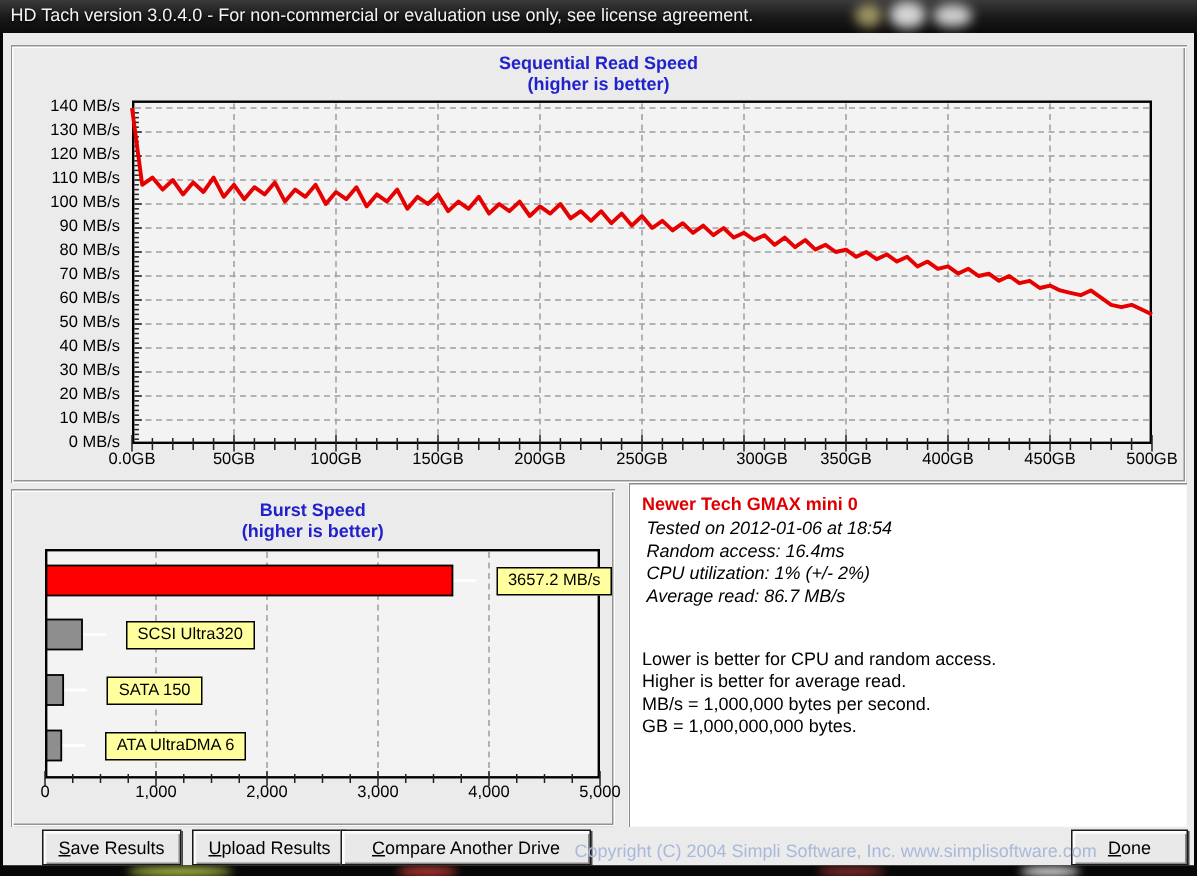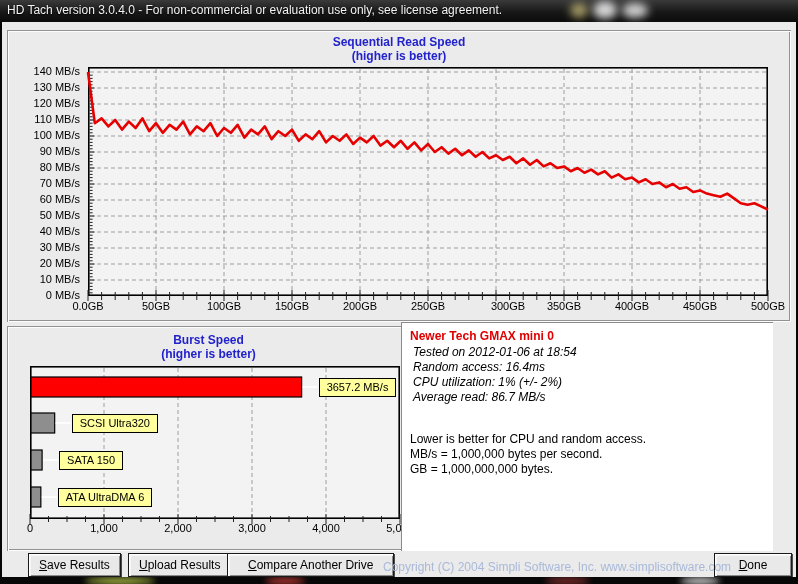--- a/index.html
+++ b/index.html
@@ -21,21 +21,21 @@
   #burst-panel{left:7px;top:326px;width:403px;height:225px;}
   .chart-title{position:absolute;text-align:center;font-size:12px;color:#2222cc;white-space:nowrap;font-weight:bold;}
   
   .plot-svg{position:absolute;overflow:visible;}
   .ylab{position:absolute;right:4px;width:62px;text-align:right;font-size:11px;color:#000;white-space:nowrap;}
   .xlab{position:absolute;width:68px;text-align:center;font-size:11px;color:#000;white-space:nowrap;}
   .bxlab{position:absolute;width:44px;text-align:center;font-size:11px;color:#000;white-space:nowrap;}
   .bar-label{position:absolute;background:#ffff9e;border:1px solid #000;font-size:11px;
              line-height:15px;padding:1px 7px;white-space:nowrap;color:#000;}
   
-  #info-panel{position:absolute;left:401px;top:322px;width:372px;height:229px;background:#fff;
+  #info-panel{position:absolute;left:419px;top:322px;width:372px;height:229px;background:#fff;
               box-shadow:inset 1px 1px 0 #8a8a8a, inset -1px -1px 0 #ffffff;
               box-sizing:border-box;padding:7px 10px 0 9px;font-size:12px;color:#000;}
   #drive-name{font-weight:bold;color:#e00000;font-size:12px;margin-bottom:2px;}
   .info-line{line-height:15px;padding-left:3px;font-style:italic;}
   .info-note{line-height:15px;}
   #info-notes{margin-top:27px;}
   
   .btn{position:absolute;height:24px;background:#e9e9e9;border:1px solid #1a1a1a;
        box-shadow:inset 1px 1px 0 #ffffff, inset 2px 2px 0 #f6f6f6,
                   inset -1px -1px 0 #8a8a8a, 1px 1px 0 #4a4a4a;
@@ -274,21 +274,21 @@
       <line x1="370" y1="148" x2="370" y2="158" stroke="#222" stroke-width="1"></line>
       <rect x="1" y="11" width="270.6328" height="20" fill="#ff0000" stroke="#000" stroke-width="1.2"></rect>
       <line x1="272.6328" y1="21" x2="287.6328" y2="21" stroke="#fdfdfd" stroke-width="2"></line>
       <rect x="1" y="47" width="23.68" height="20" fill="#8e8e8e" stroke="#000" stroke-width="1.2"></rect>
       <line x1="25.68" y1="57" x2="40.68" y2="57" stroke="#fdfdfd" stroke-width="2"></line>
       <rect x="1" y="84" width="11.1" height="20" fill="#8e8e8e" stroke="#000" stroke-width="1.2"></rect>
       <line x1="13.1" y1="94" x2="28.1" y2="94" stroke="#fdfdfd" stroke-width="2"></line>
       <rect x="1" y="121" width="9.841999999999999" height="20" fill="#8e8e8e" stroke="#000" stroke-width="1.2"></rect>
       <line x1="11.841999999999999" y1="131" x2="26.842" y2="131" stroke="#fdfdfd" stroke-width="2"></line>
     </svg>
-  <div id="burst-labels" style="position:absolute;left:30px;top:366px;width:348px;height:153px;text-align:right;">
+  <div id="burst-labels" style="position:absolute;left:42px;top:366px;width:348px;height:153px;text-align:right;">
       <div class="bar-label" style="left: 288.633px; top: 11.5px; background: rgb(255, 255, 158);">3657.2 MB/s</div>
       <div class="bar-label" style="left: 41.68px; top: 47.5px; background: rgb(255, 255, 158);">SCSI Ultra320</div>
       <div class="bar-label" style="left: 29.1px; top: 84.5px; background: rgb(255, 255, 158);">SATA 150</div>
       <div class="bar-label" style="left: 27.842px; top: 121.5px; background: rgb(255, 255, 158);">ATA UltraDMA 6</div>
     </div>
   <div id="burst-xlabels" style="position:absolute;left:0;top:522px;width:410px;height:14px;">
       <div class="bxlab" style="left: 8px;">0</div>
       <div class="bxlab" style="left: 82px;">1,000</div>
       <div class="bxlab" style="left: 156px;">2,000</div>
       <div class="bxlab" style="left: 230px;">3,000</div>
@@ -299,20 +299,21 @@
   <div id="info-panel">
     <div id="drive-name">Newer Tech GMAX mini 0</div>
     <div id="info-lines">
         <div class="info-line">Tested on 2012-01-06 at 18:54</div>
         <div class="info-line">Random access: 16.4ms</div>
         <div class="info-line">CPU utilization: 1% (+/- 2%)</div>
         <div class="info-line">Average read: 86.7 MB/s</div>
       </div>
     <div id="info-notes">
         <div class="info-note">Lower is better for CPU and random access.</div>
+        <div class="info-note">Higher is better for average read.</div>
         <div class="info-note">MB/s = 1,000,000 bytes per second.</div>
         <div class="info-note">GB = 1,000,000,000 bytes.</div>
       </div>
   </div>
 
   <button class="btn" style="left:28px;top:553px;min-width:76px;"><u>S</u>ave Results</button>
   <button class="btn" style="left:128px;top:553px;min-width:86px;"><u>U</u>pload Results</button>
   <button class="btn" style="left:227px;top:553px;min-width:130px;padding:0 20px;"><u>C</u>ompare Another Drive</button>
   <button class="btn" style="left:714px;top:553px;width:78px;"><u>D</u>one</button>
 

